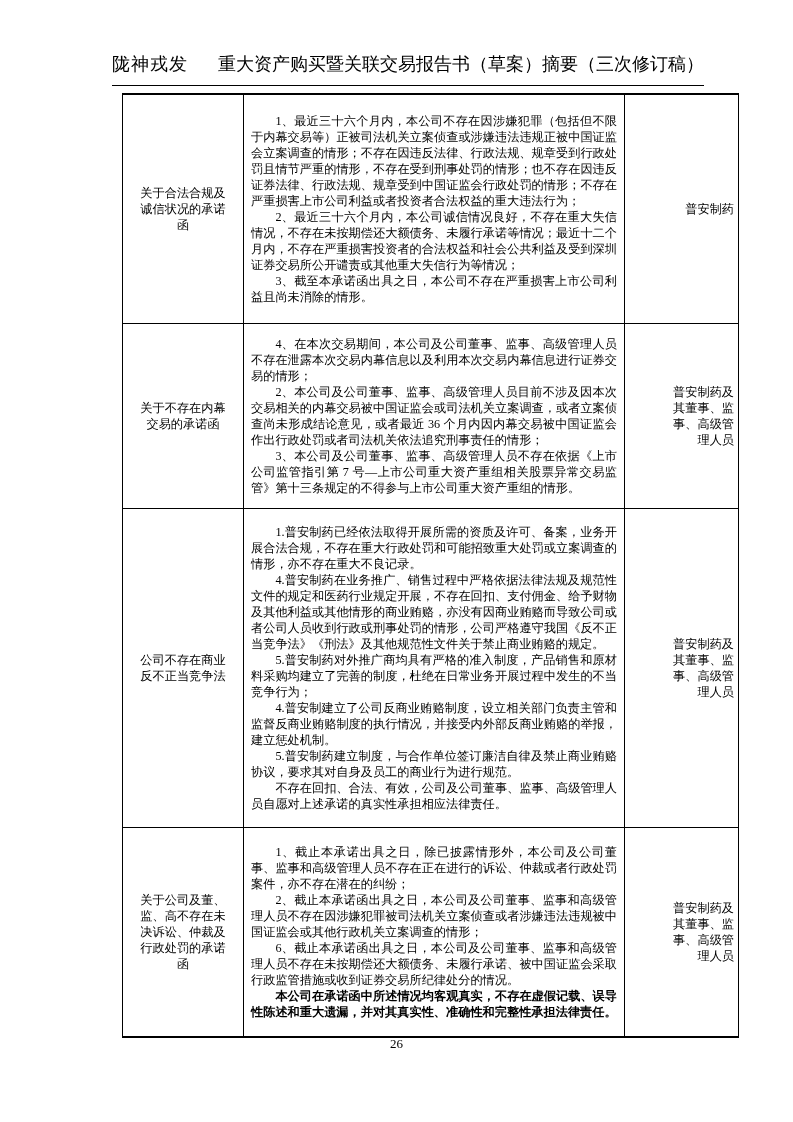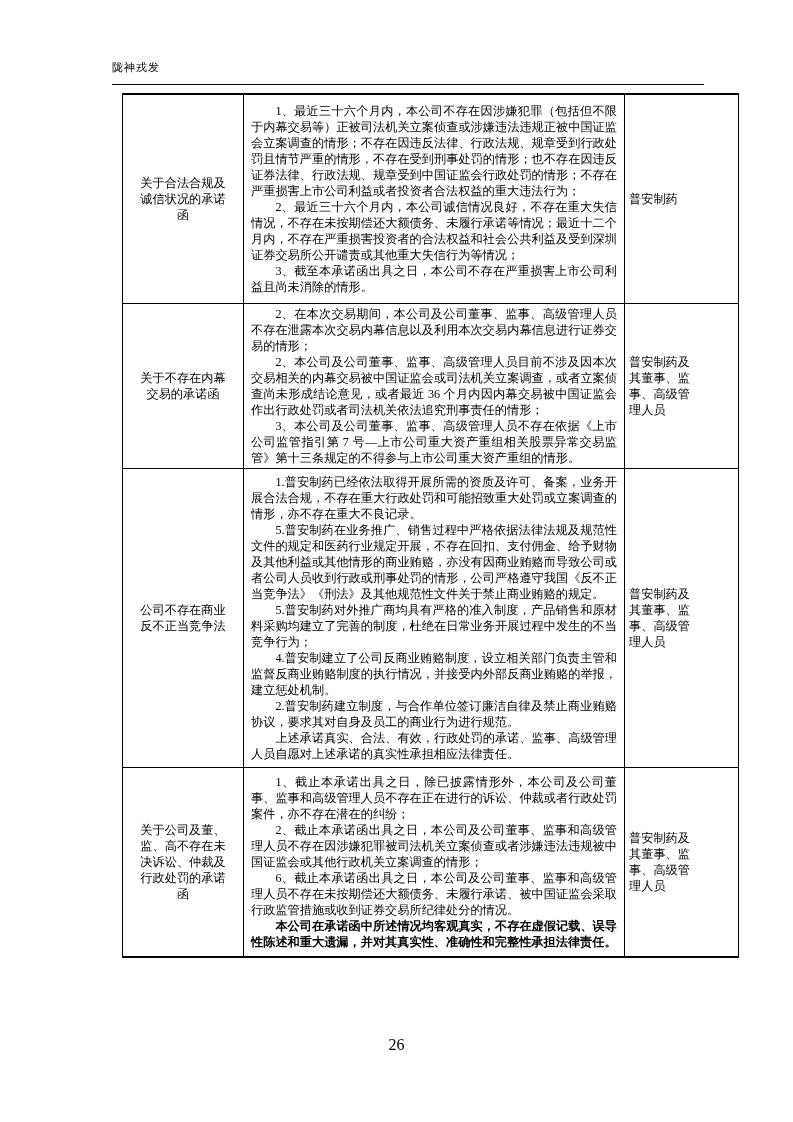--- a/index.html
+++ b/index.html
@@ -7,25 +7,25 @@
     position:relative;
     width:793px; height:1122px;
     margin:0 auto;
     background:#ffffff;
     font-family:"Liberation Serif","DejaVu Serif",serif;
     color:#000;
     overflow:hidden;
   }
   .header {
     position:absolute;
-    left:112px; width:592px; top:60px;
+    left:112px; width:592px; top:52px;
     display:flex;
     justify-content:space-between;
     align-items:flex-end;
-    font-size:11px;
+    font-size:18px;
     padding-bottom:9px;
     border-bottom:1.5px solid #000;
   }
   .header .h-left { letter-spacing:1px; }
   table.commitments {
     position:absolute;
     left:122px; top:93px;
     width:581px;
     border-collapse:collapse;
     font-size:12.2px;
@@ -42,90 +42,91 @@
     vertical-align:middle;
   }
   td.title-cell {
     width:110px;
     text-align:center;
     white-space:pre-line;
     padding:2px 5px;
   }
   td.content-cell {
     width:366px;
-    padding:2px 7px;
+    padding:12px 7px;
     text-align:justify;
     vertical-align:middle;
     margin-top:44px;
   }
   td.content-cell p { margin:0; text-indent:2em; }
   td.content-cell p.bold { font-weight:bold; }
   td.party-cell {
     width:105px;
-    text-align:left;
+    text-align:right;
     white-space:pre-line;
     padding:2px 4px;
   }
   tr.row-0 td { height:204px; }
   tr.row-1 td { height:154px; }
   tr.row-2 td { height:294px; }
   tr.row-3 td { height:184px; }
   .footer {
     position:absolute;
     left:0; top:1036px;
     width:100%;
     text-align:center;
-    font-size:16px;
+    font-size:13px;
   }
 </style>
 </head>
 <body>
 
 <div class="page">
 
   <div class="header">
     <span class="h-left">陇神戎发</span>
+    <span class="h-right">重大资产购买暨关联交易报告书（草案）摘要（三次修订稿）</span>
   </div>
 
   <table class="commitments">
     <tbody id="table-body">
         <tr class="row-0">
           <td class="title-cell">关于合法合规及
 诚信状况的承诺
 函</td>
           <td class="content-cell">
             <p>1、最近三十六个月内，本公司不存在因涉嫌犯罪（包括但不限于内幕交易等）正被司法机关立案侦查或涉嫌违法违规正被中国证监会立案调查的情形；不存在因违反法律、行政法规、规章受到行政处罚且情节严重的情形，不存在受到刑事处罚的情形；也不存在因违反证券法律、行政法规、规章受到中国证监会行政处罚的情形；不存在严重损害上市公司利益或者投资者合法权益的重大违法行为；</p>
             <p>2、最近三十六个月内，本公司诚信情况良好，不存在重大失信情况，不存在未按期偿还大额债务、未履行承诺等情况；最近十二个月内，不存在严重损害投资者的合法权益和社会公共利益及受到深圳证券交易所公开谴责或其他重大失信行为等情况；</p>
             <p>3、截至本承诺函出具之日，本公司不存在严重损害上市公司利益且尚未消除的情形。</p>
           </td>
           <td class="party-cell">普安制药</td>
         </tr>
         <tr class="row-1">
           <td class="title-cell">关于不存在内幕
 交易的承诺函</td>
           <td class="content-cell">
-            <p>2、在本次交易期间，本公司及公司董事、监事、高级管理人员不存在泄露本次交易内幕信息以及利用本次交易内幕信息进行证券交易的情形；</p>
+            <p>4、在本次交易期间，本公司及公司董事、监事、高级管理人员不存在泄露本次交易内幕信息以及利用本次交易内幕信息进行证券交易的情形；</p>
             <p>2、本公司及公司董事、监事、高级管理人员目前不涉及因本次交易相关的内幕交易被中国证监会或司法机关立案调查，或者立案侦查尚未形成结论意见，或者最近 36 个月内因内幕交易被中国证监会作出行政处罚或者司法机关依法追究刑事责任的情形；</p>
             <p>3、本公司及公司董事、监事、高级管理人员不存在依据《上市公司监管指引第 7 号—上市公司重大资产重组相关股票异常交易监管》第十三条规定的不得参与上市公司重大资产重组的情形。</p>
           </td>
           <td class="party-cell">普安制药及
 其董事、监
 事、高级管
 理人员</td>
         </tr>
         <tr class="row-2">
           <td class="title-cell">公司不存在商业
 反不正当竞争法</td>
           <td class="content-cell">
             <p>1.普安制药已经依法取得开展所需的资质及许可、备案，业务开展合法合规，不存在重大行政处罚和可能招致重大处罚或立案调查的情形，亦不存在重大不良记录。</p>
-            <p>5.普安制药在业务推广、销售过程中严格依据法律法规及规范性文件的规定和医药行业规定开展，不存在回扣、支付佣金、给予财物及其他利益或其他情形的商业贿赂，亦没有因商业贿赂而导致公司或者公司人员收到行政或刑事处罚的情形，公司严格遵守我国《反不正当竞争法》《刑法》及其他规范性文件关于禁止商业贿赂的规定。</p>
+            <p>4.普安制药在业务推广、销售过程中严格依据法律法规及规范性文件的规定和医药行业规定开展，不存在回扣、支付佣金、给予财物及其他利益或其他情形的商业贿赂，亦没有因商业贿赂而导致公司或者公司人员收到行政或刑事处罚的情形，公司严格遵守我国《反不正当竞争法》《刑法》及其他规范性文件关于禁止商业贿赂的规定。</p>
             <p>5.普安制药对外推广商均具有严格的准入制度，产品销售和原材料采购均建立了完善的制度，杜绝在日常业务开展过程中发生的不当竞争行为；</p>
             <p>4.普安制建立了公司反商业贿赂制度，设立相关部门负责主管和监督反商业贿赂制度的执行情况，并接受内外部反商业贿赂的举报，建立惩处机制。</p>
-            <p>2.普安制药建立制度，与合作单位签订廉洁自律及禁止商业贿赂协议，要求其对自身及员工的商业行为进行规范。</p>
-            <p>上述承诺真实、合法、有效，行政处罚的承诺、监事、高级管理人员自愿对上述承诺的真实性承担相应法律责任。</p>
+            <p>5.普安制药建立制度，与合作单位签订廉洁自律及禁止商业贿赂协议，要求其对自身及员工的商业行为进行规范。</p>
+            <p>不存在回扣、合法、有效，公司及公司董事、监事、高级管理人员自愿对上述承诺的真实性承担相应法律责任。</p>
           </td>
           <td class="party-cell">普安制药及
 其董事、监
 事、高级管
 理人员</td>
         </tr>
         <tr class="row-3">
           <td class="title-cell">关于公司及董、
 监、高不存在未
 决诉讼、仲裁及

